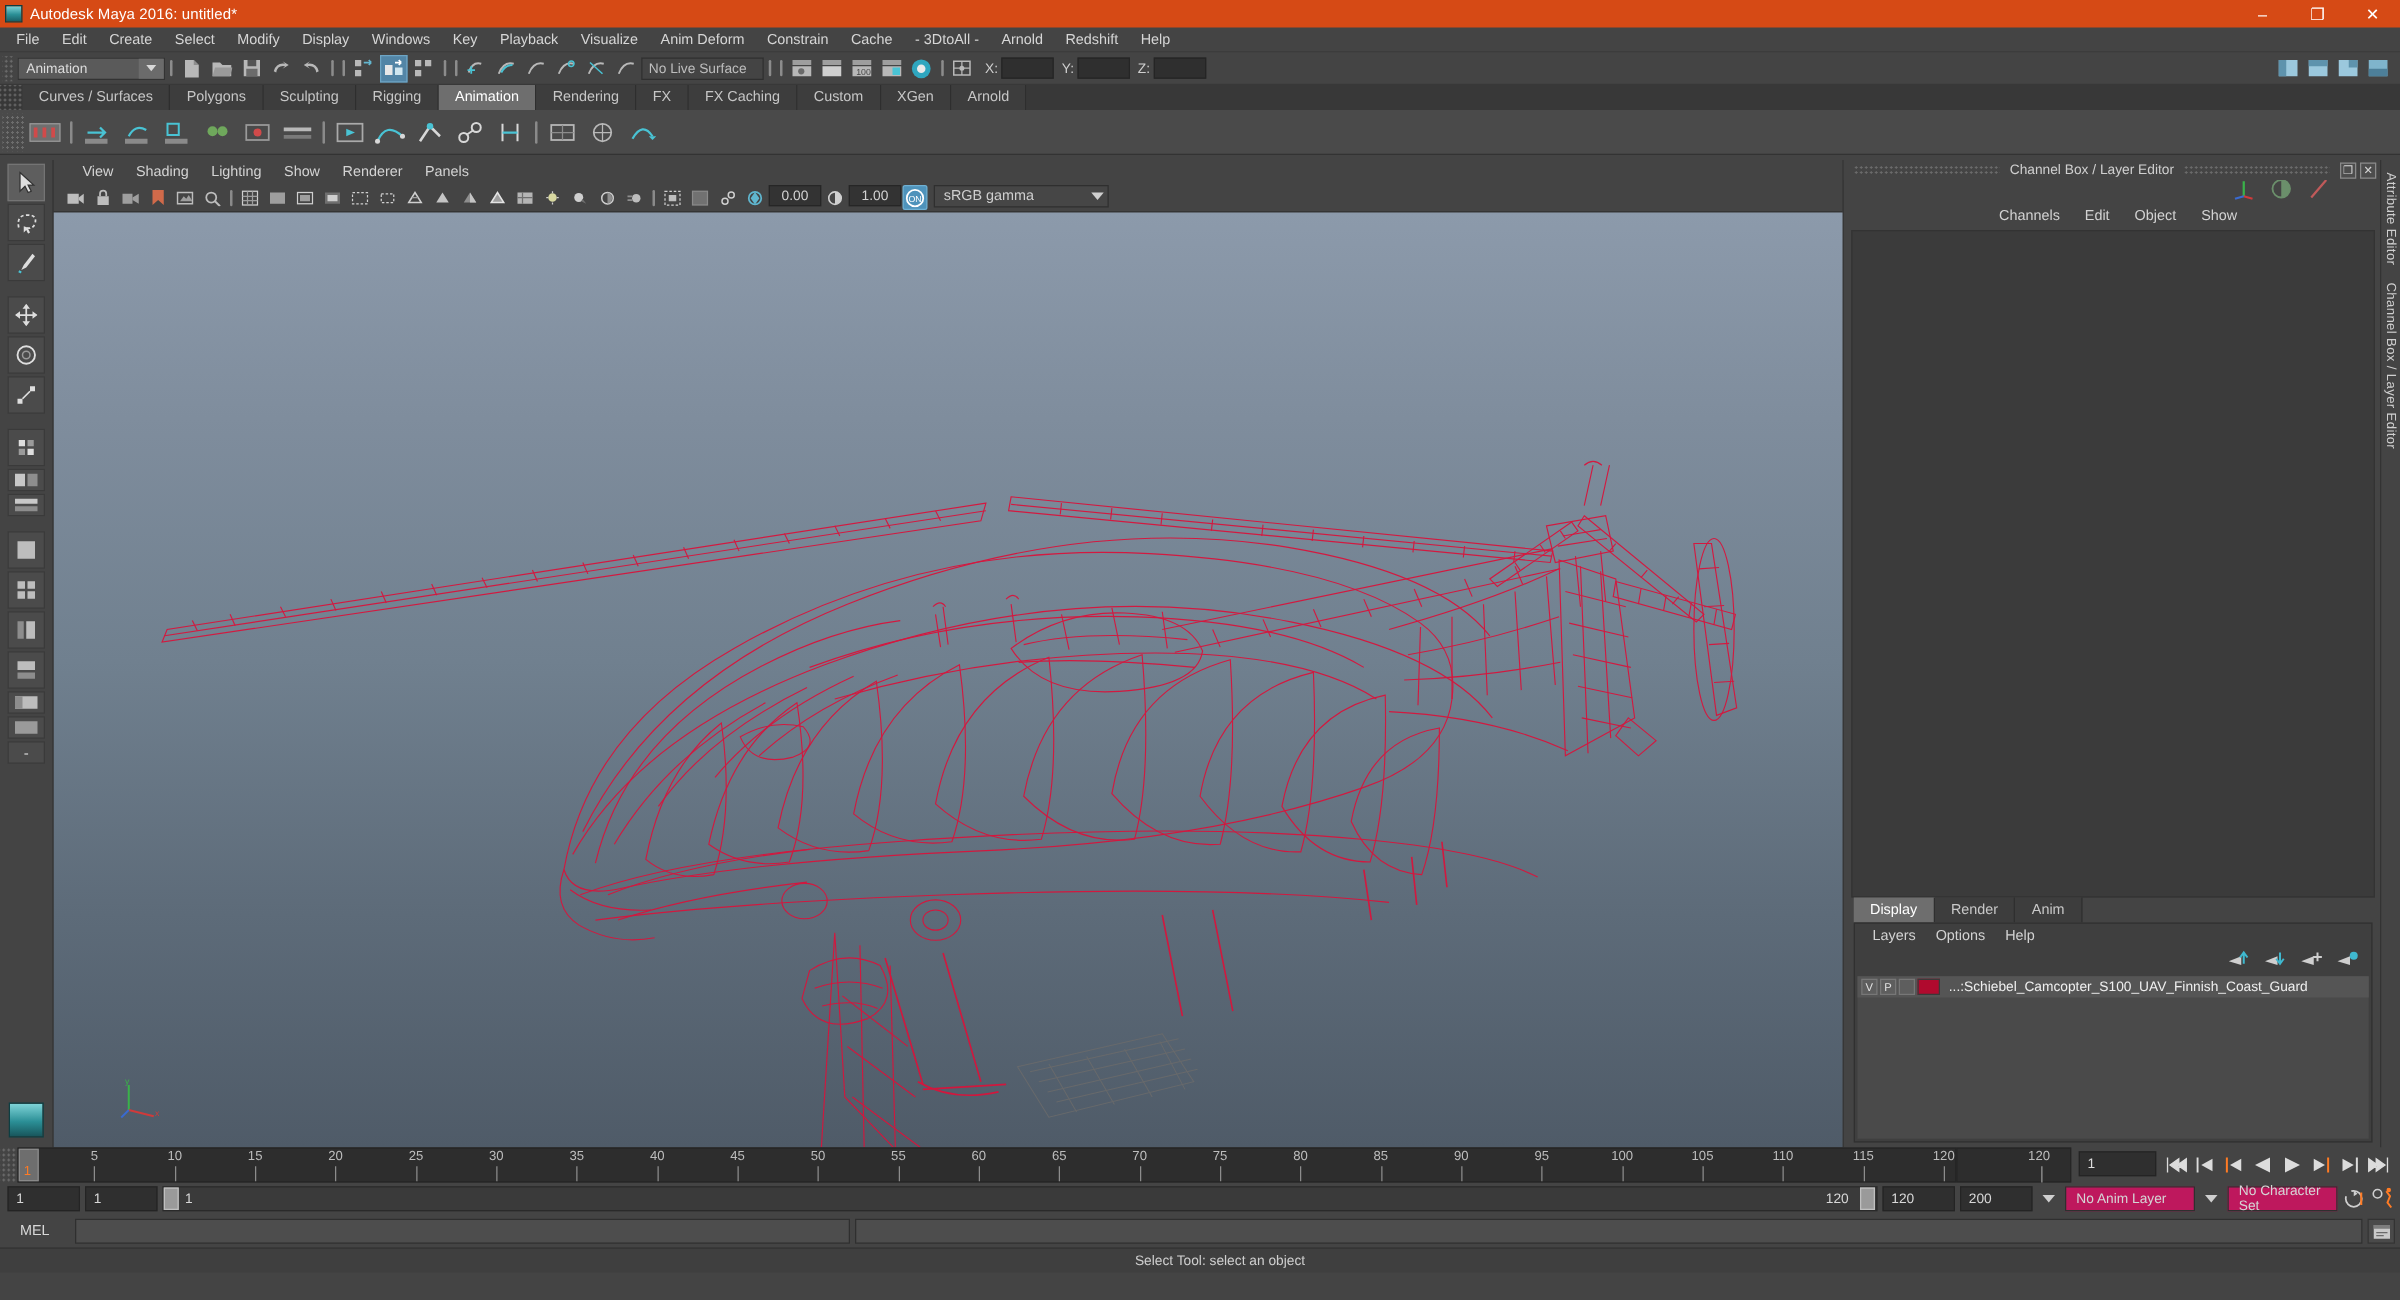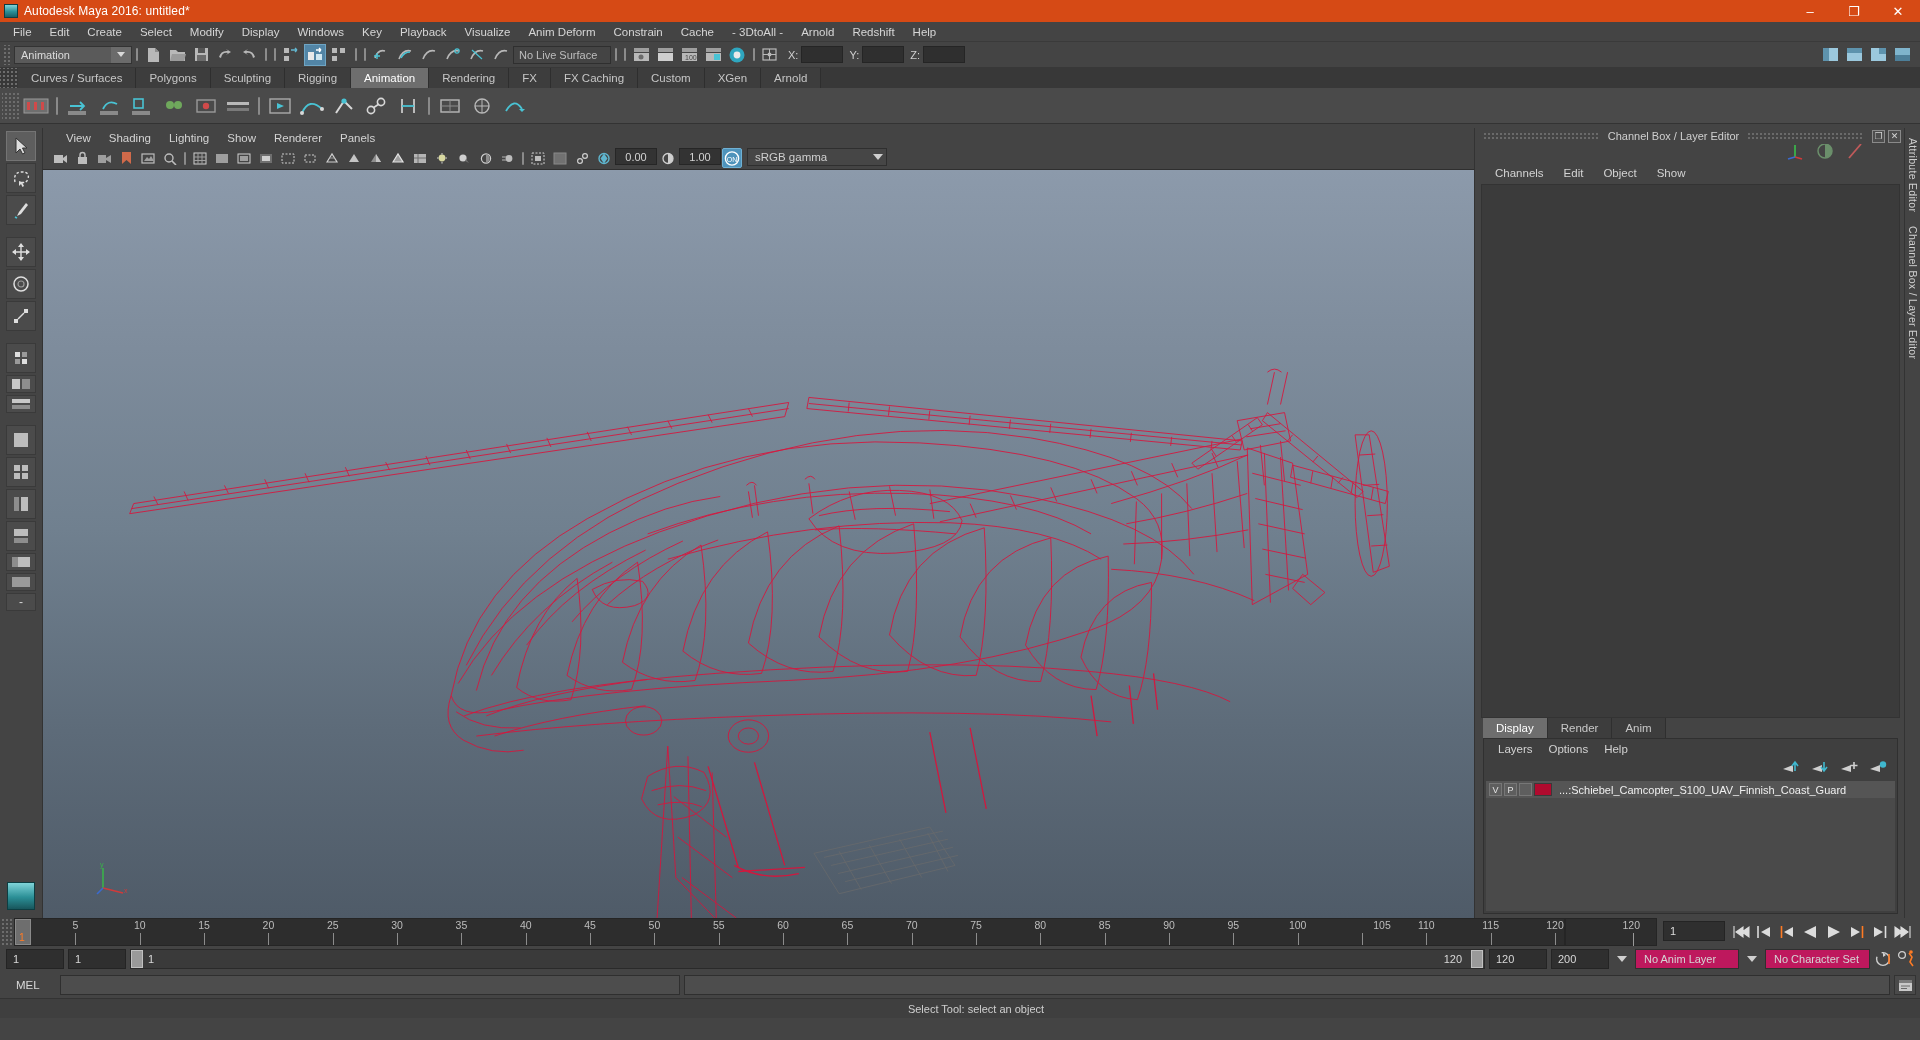--- a/index.html
+++ b/index.html
@@ -118,21 +118,21 @@
      position:relative; }
   .dotfill{ flex:1; height:8px; margin:0 8px;
      background-image:radial-gradient(#6a6a6a 32%, transparent 34%);
      background-size:4px 4px; }
   #rp-title .rt{ color:#cfcfcf; font-size:11px; white-space:nowrap; }
   .rp-btn{ width:13px; height:13px; border:1px solid #8a8a8a; margin-right:3px;
      display:flex; align-items:center; justify-content:center; color:#d5d5d5;
      font-size:9px; line-height:1; background:#4d4d4d; }
   #rp-iconrow{ height:18px; display:flex; align-items:center; justify-content:flex-end;
      padding-right:40px; gap:12px; }
-  #rp-menus{ height:22px; display:flex; align-items:center; padding-left:10px; }
+  #rp-menus{ height:22px; display:flex; align-items:center; padding-left:10px;justify-content:center; }
   #rp-menus .rm{ color:#d3d3d3; font-size:11.5px; padding:2px 10px; }
   #channelbox-body{ flex:1; background:#3b3b3b; margin:0 4px 0 6px; border:1px solid #333; }
   #layer-section{ height:200px; display:flex; flex-direction:column; }
   #layer-tabs{ height:20px; display:flex; align-items:stretch; padding-left:8px; }
   #layer-tabs .lt{ padding:0 13px; display:flex; align-items:center; font-size:11.5px;
      color:#c8c8c8; background:#3d3d3d; border-right:1px solid #2f2f2f; }
   #layer-tabs .lt.active{ background:#6e6e6e; color:#fff; }
   #layer-box{ flex:1; margin:0 6px 4px 8px; background:#3f3f3f; border:1px solid #303030;
      display:flex; flex-direction:column; }
   #layer-menus{ height:20px; display:flex; align-items:center; padding-left:6px; }
@@ -1109,21 +1109,21 @@
         <div class="ts-lab" style="left: 1025.38px;">80</div>
         <div class="ts-tick" style="left: 1025.38px;"></div>
         <div class="ts-lab" style="left: 1089.71px;">85</div>
         <div class="ts-tick" style="left: 1089.71px;"></div>
         <div class="ts-lab" style="left: 1154.03px;">90</div>
         <div class="ts-tick" style="left: 1154.03px;"></div>
         <div class="ts-lab" style="left: 1218.36px;">95</div>
         <div class="ts-tick" style="left: 1218.36px;"></div>
         <div class="ts-lab" style="left: 1282.69px;">100</div>
         <div class="ts-tick" style="left: 1282.69px;"></div>
-        <div class="ts-lab" style="left: 1347.02px; margin-left: 20px;">105</div>
+        <div class="ts-lab" style="left: 1347.02px;">105</div>
         <div class="ts-tick" style="left: 1347.02px;"></div>
         <div class="ts-lab" style="left: 1411.34px;">110</div>
         <div class="ts-tick" style="left: 1411.34px;"></div>
         <div class="ts-lab" style="left: 1475.67px;">115</div>
         <div class="ts-tick" style="left: 1475.67px;"></div>
         <div class="ts-lab" style="left: 1540px;">120</div>
         <div class="ts-tick" style="left: 1540px;"></div>
       </div>
     <div id="ts-range">
       <div class="rl">120</div>
@@ -1191,21 +1191,21 @@
     <div class="rngbox">200</div>
     <div class="arrbtn">
         <i></i>
       </div>
     <div class="dropsel" style="width:104px">
       <span>No Anim Layer</span>
     </div>
     <div class="arrbtn">
         <i></i>
       </div>
-    <div class="dropsel" style="width:105px">
+    <div class="dropsel" style="width:88px">
       <span>No Character Set</span>
     </div>
     <div class="arrbtn">
       <svg width="20" height="18">
           <circle cx="9" cy="9" r="6.4" fill="none" stroke="#cfcfcf" stroke-width="1.4" stroke-dasharray="22 6"></circle>
           <path d="M9 2.4 L12 5 L9 7" fill="#cfcfcf"></path>
           <path d="M15 4 v10" stroke="#ff7b24" stroke-width="1.6"></path>
         </svg>
     </div>
     <div class="arrbtn">

